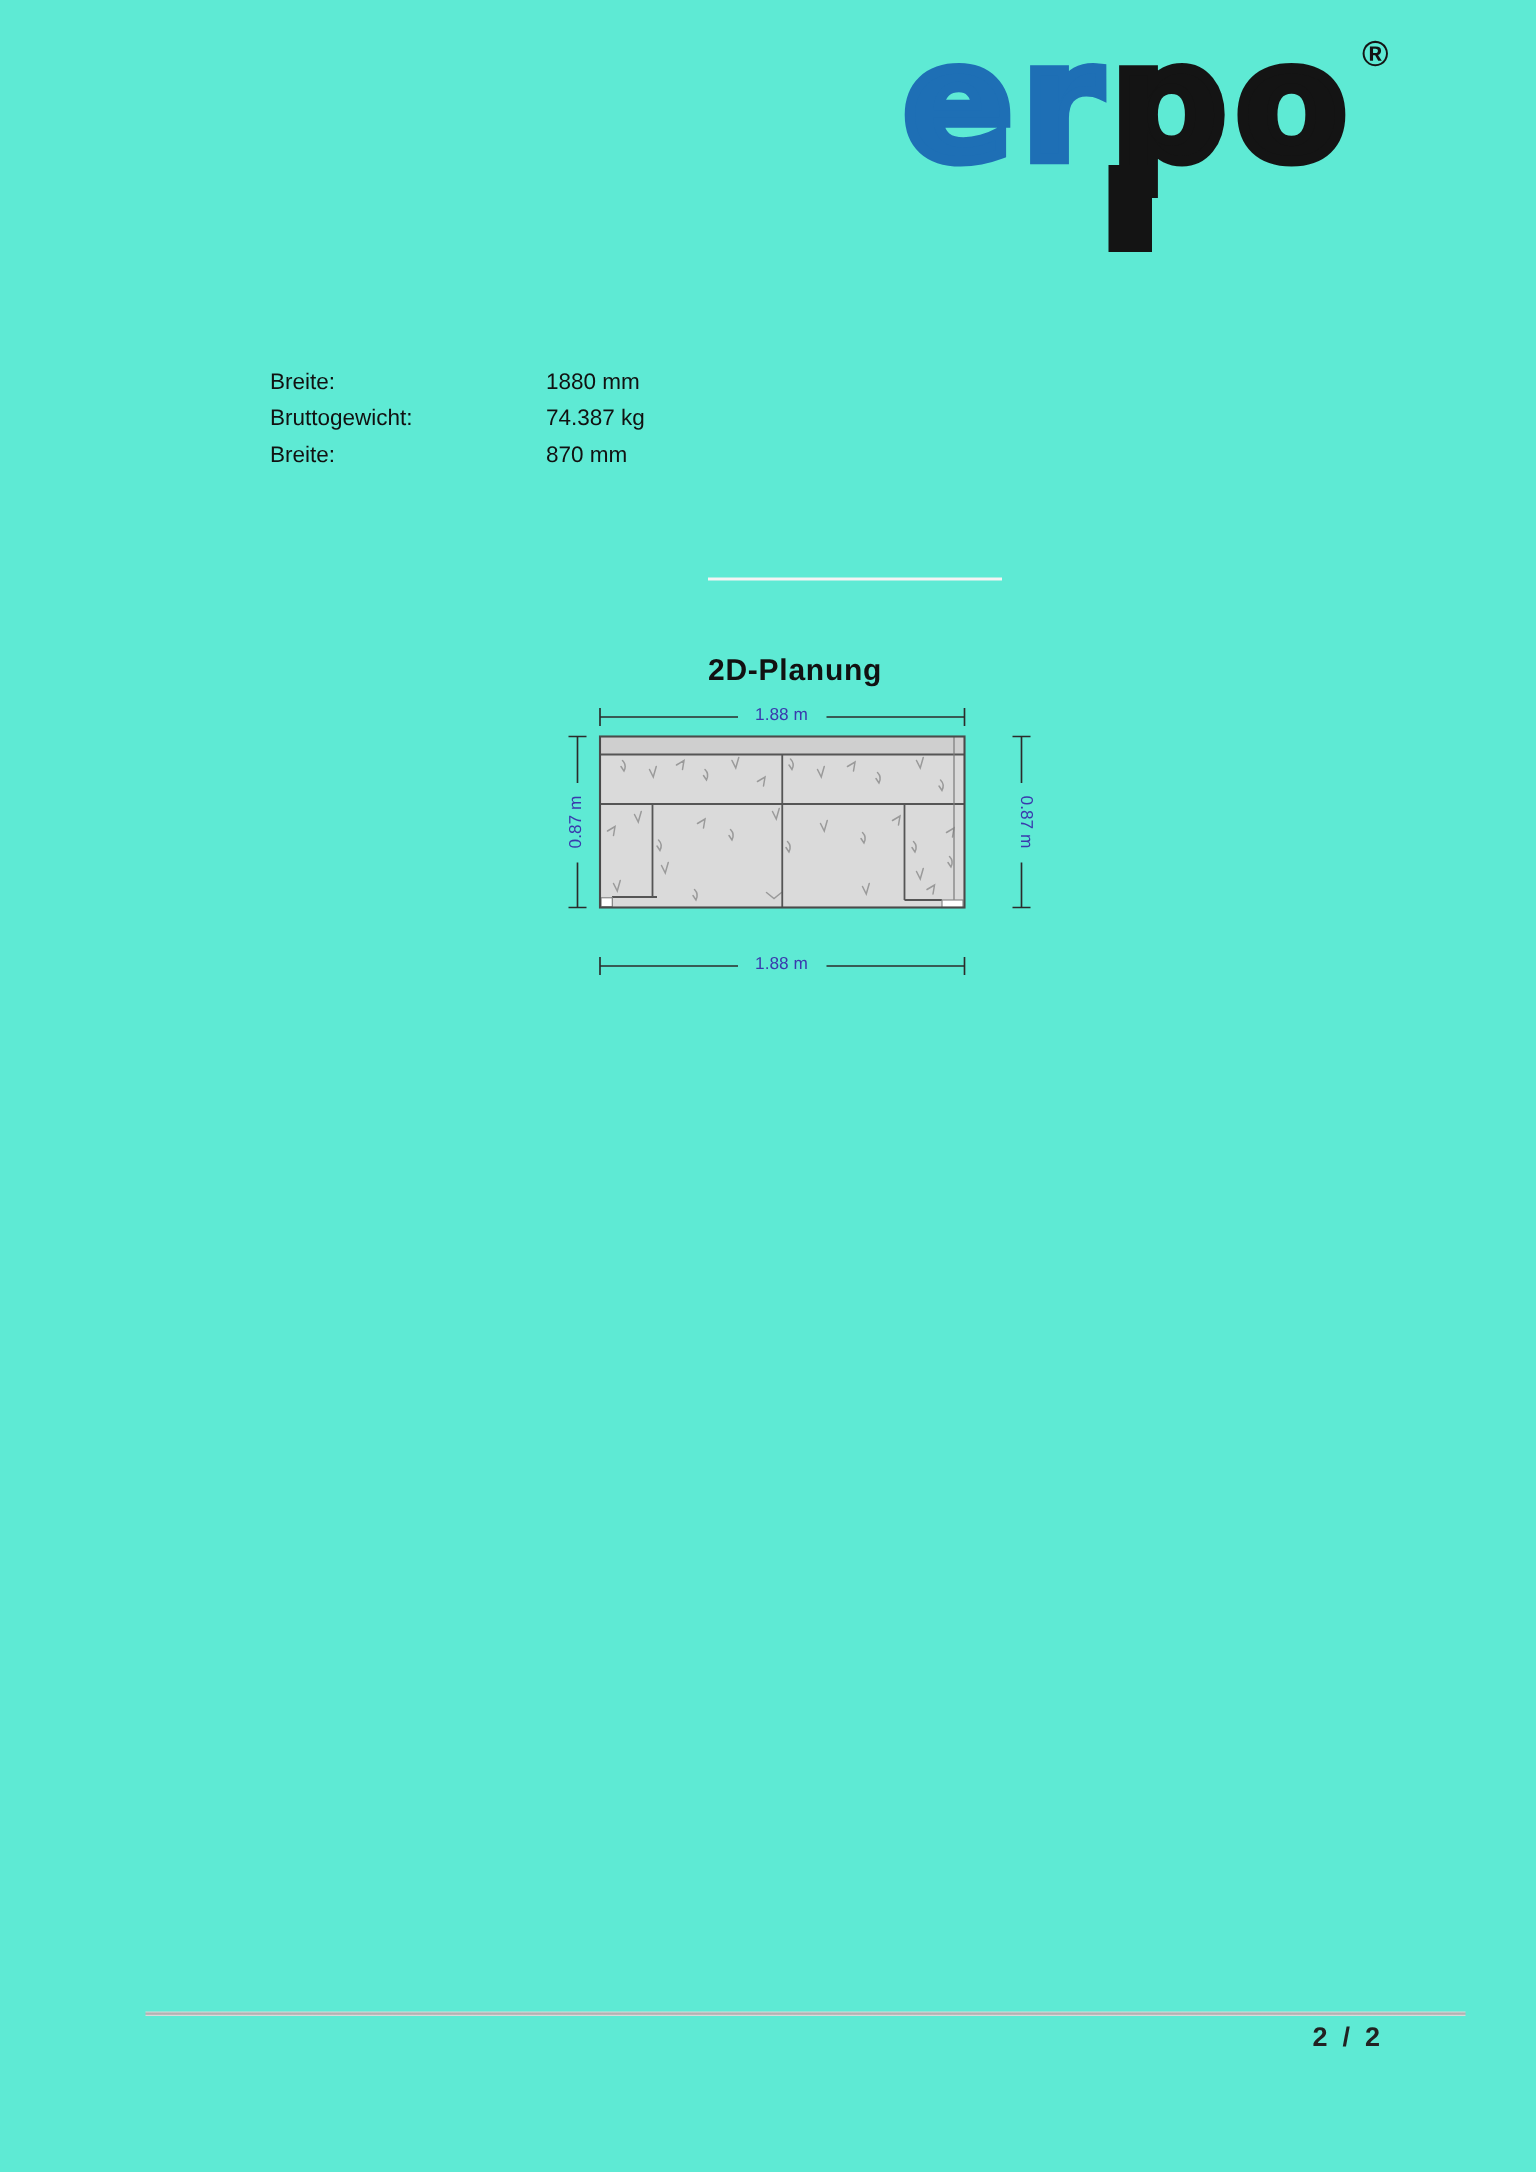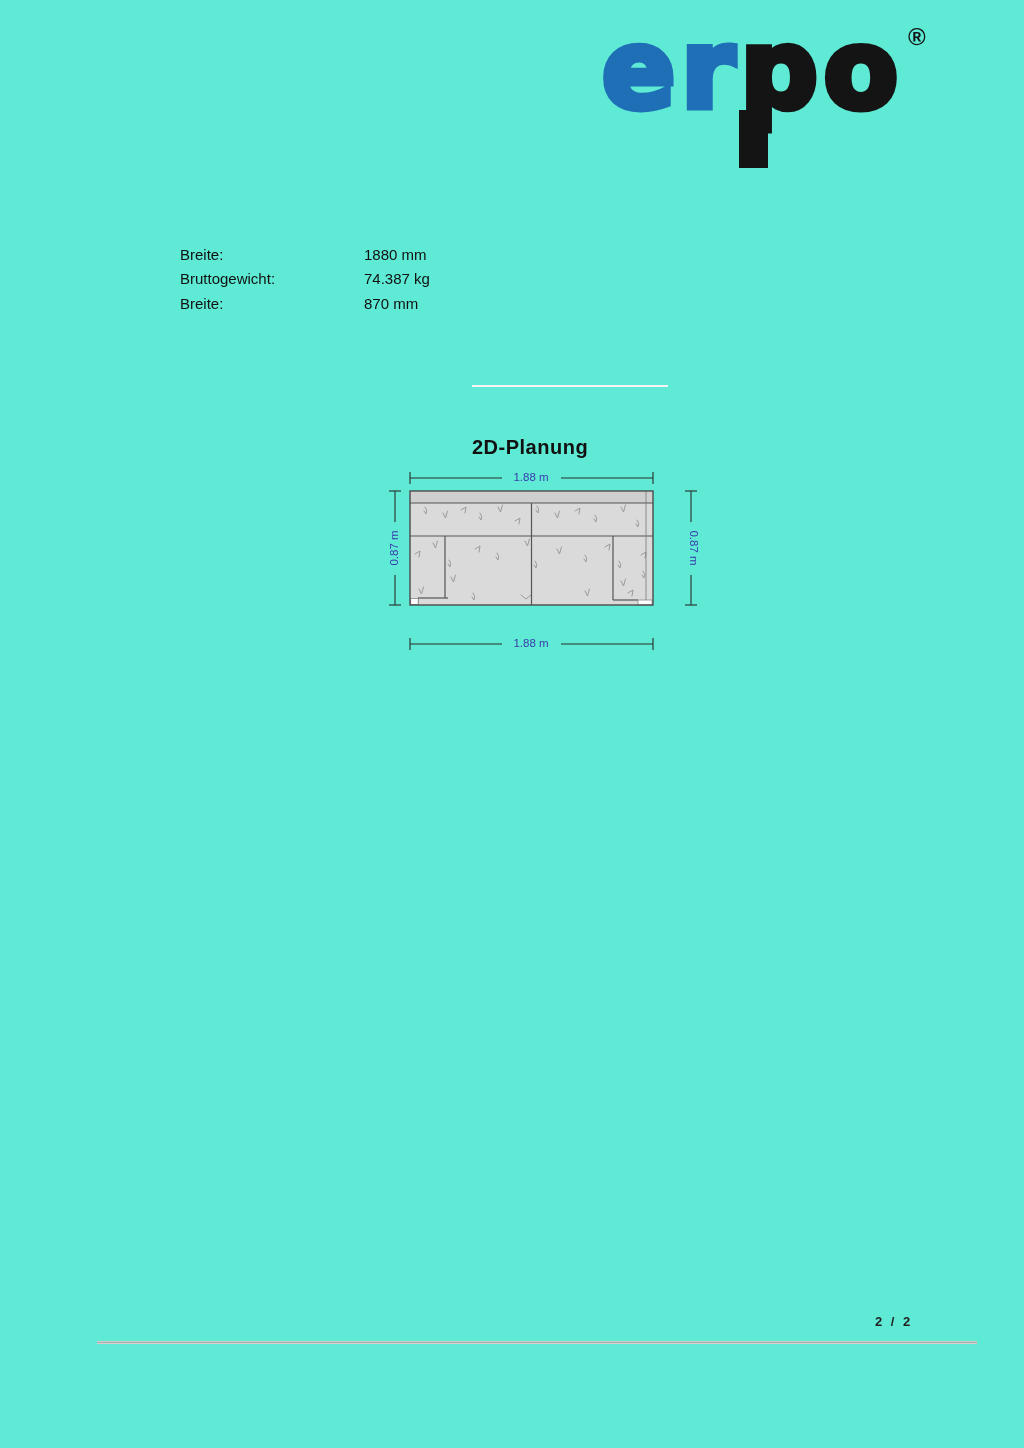--- a/index.html
+++ b/index.html
@@ -37,34 +37,34 @@
   .spec-value { white-space:nowrap; }
 
   
   .faint-divider { position:absolute; left:472px; top:385px; width:196px; height:2px; background:#f4f4f4; }
 
   
   .planning-title {
     position:absolute; left:472px; top:436px;
     font-size:20px; font-weight:bold; letter-spacing:0.5px; color:#111;text-align:center;
   }
-  .drawing { position:absolute; left:385px; top:465px; width:315px; height:190px; }
+  .drawing { position:absolute; left:375px; top:465px; width:315px; height:190px; }
   .drawing svg { position:absolute; left:0; top:0; }
   .dim {
     position:absolute; font-size:11.5px; color:#3a3aad; white-space:nowrap; line-height:1;
   }
   .dim-top    { left:146px; top:13px;  transform:translate(-50%,-50%); }
   .dim-bottom { left:146px; top:179px; transform:translate(-50%,-50%); }
   .dim-left   { left:10px;  top:83px;  transform:translate(-50%,-50%) rotate(-90deg); }
   .dim-right  { left:308px; top:83px;  transform:translate(-50%,-50%) rotate(90deg); }
 
   
   .page-indicator {
-    position:absolute; left:875px; top:1314px;
-    font-size:13px; font-weight:bold; color:#222; word-spacing:5px; white-space:nowrap;text-align:center;
+    position:absolute; left:875px; top:1348px;
+    font-size:18px; font-weight:bold; color:#222; word-spacing:5px; white-space:nowrap;text-align:center;
   }
   .footer-rule {
     position:absolute; left:97px; top:1341px; width:880px; height:3px;
     background:linear-gradient(to bottom,#d9d9d9,#a9a9a9 55%,#eaeaea);
   }
 </style>
 </head>
 <body>
 
 <div class="page">

